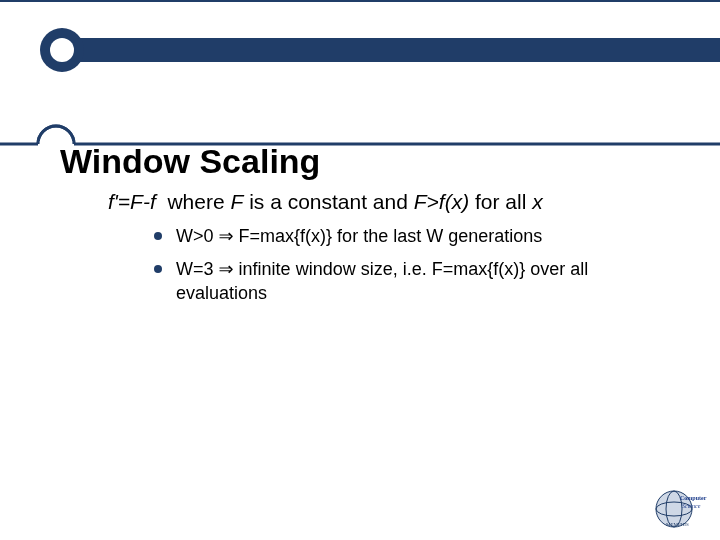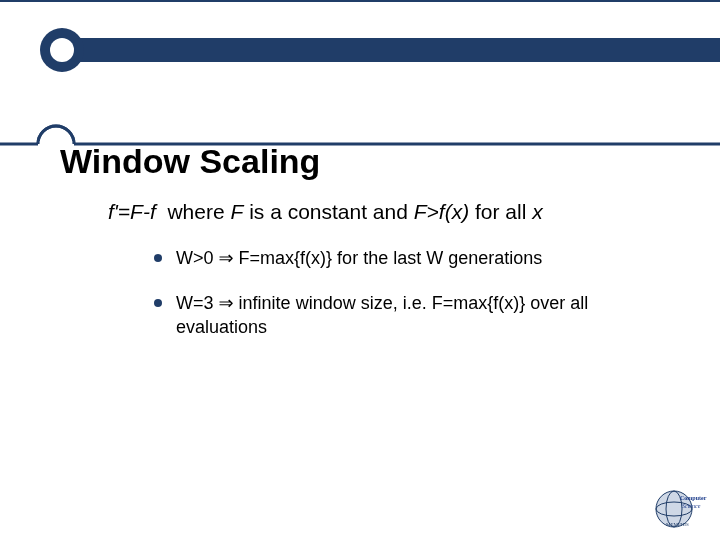--- a/index.html
+++ b/index.html
@@ -48,42 +48,42 @@
     position: absolute;
     left: 0;
     top: 0.45em;
     width: 10px; height: 10px;
     background: #203d68;
     border-radius: 50%;
   }
   .para-l2 {
     padding-left: 28px;
     font-size: 21px;
-    margin-top: 18px;
+    margin-top: 8px;
     margin-bottom: 4px;
   }
   .bullet-l2 {
     position: relative;
     padding-left: 60px;
     font-size: 21px;
     margin-top: 2px;
   }
   .bullet-l2::before {
     content: "\2013"; 
     position: absolute;
     left: 34px;
     top: 0;
     color: #203d68;
     font-weight: bold;
   }
   .bullet-l3 {
     position: relative;
     padding-left: 96px;
     font-size: 18px;
-    margin-top: 20px;
+    margin-top: 8px;
   }
   .bullet-l3::before {
     content: "";
     position: absolute;
     left: 74px;
     top: 0.45em;
     width: 8px; height: 8px;
     background: #203d68;
     border-radius: 50%;
   }

